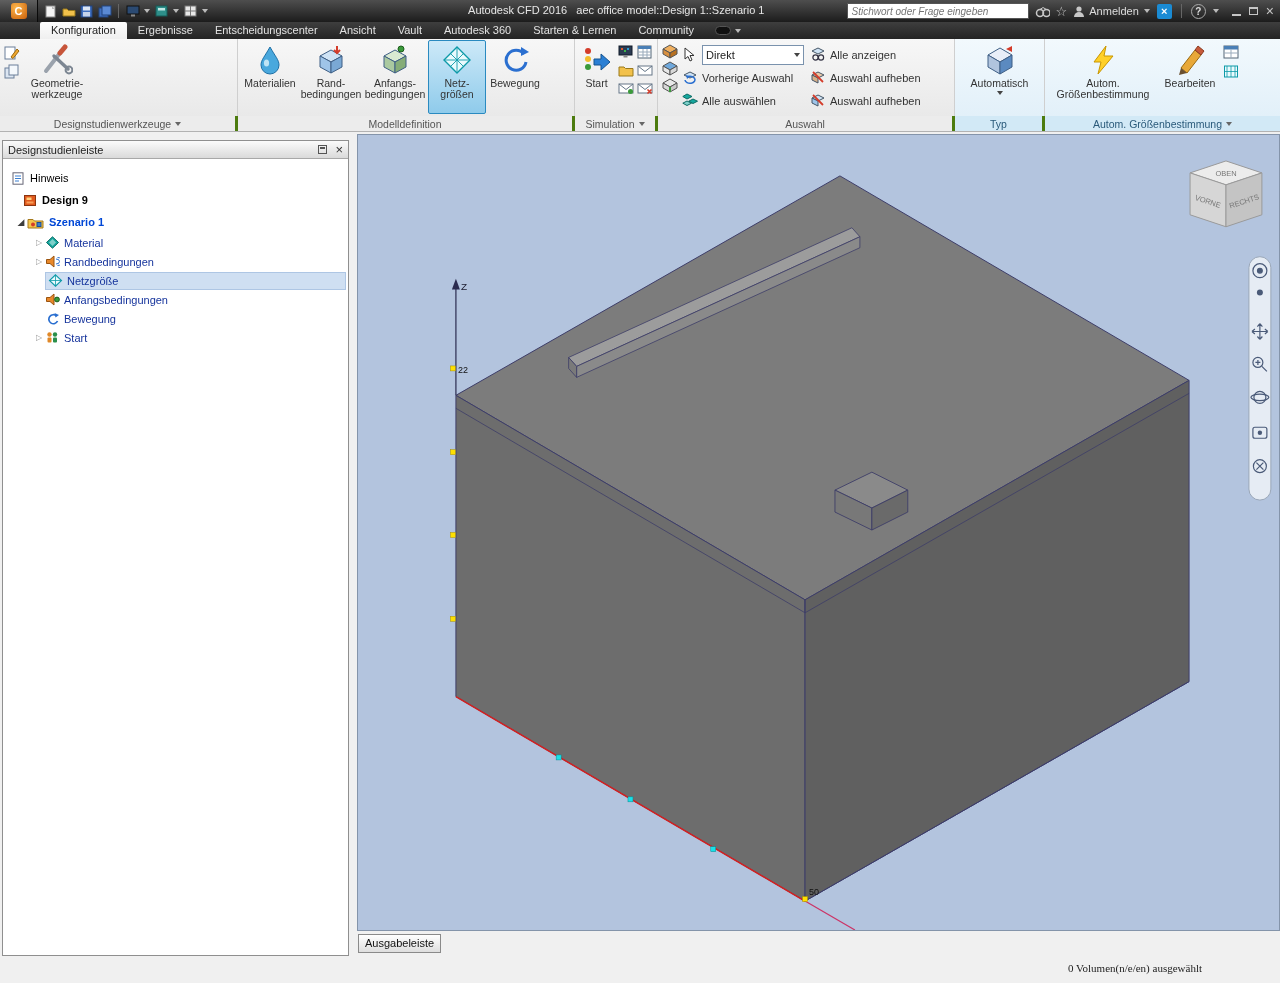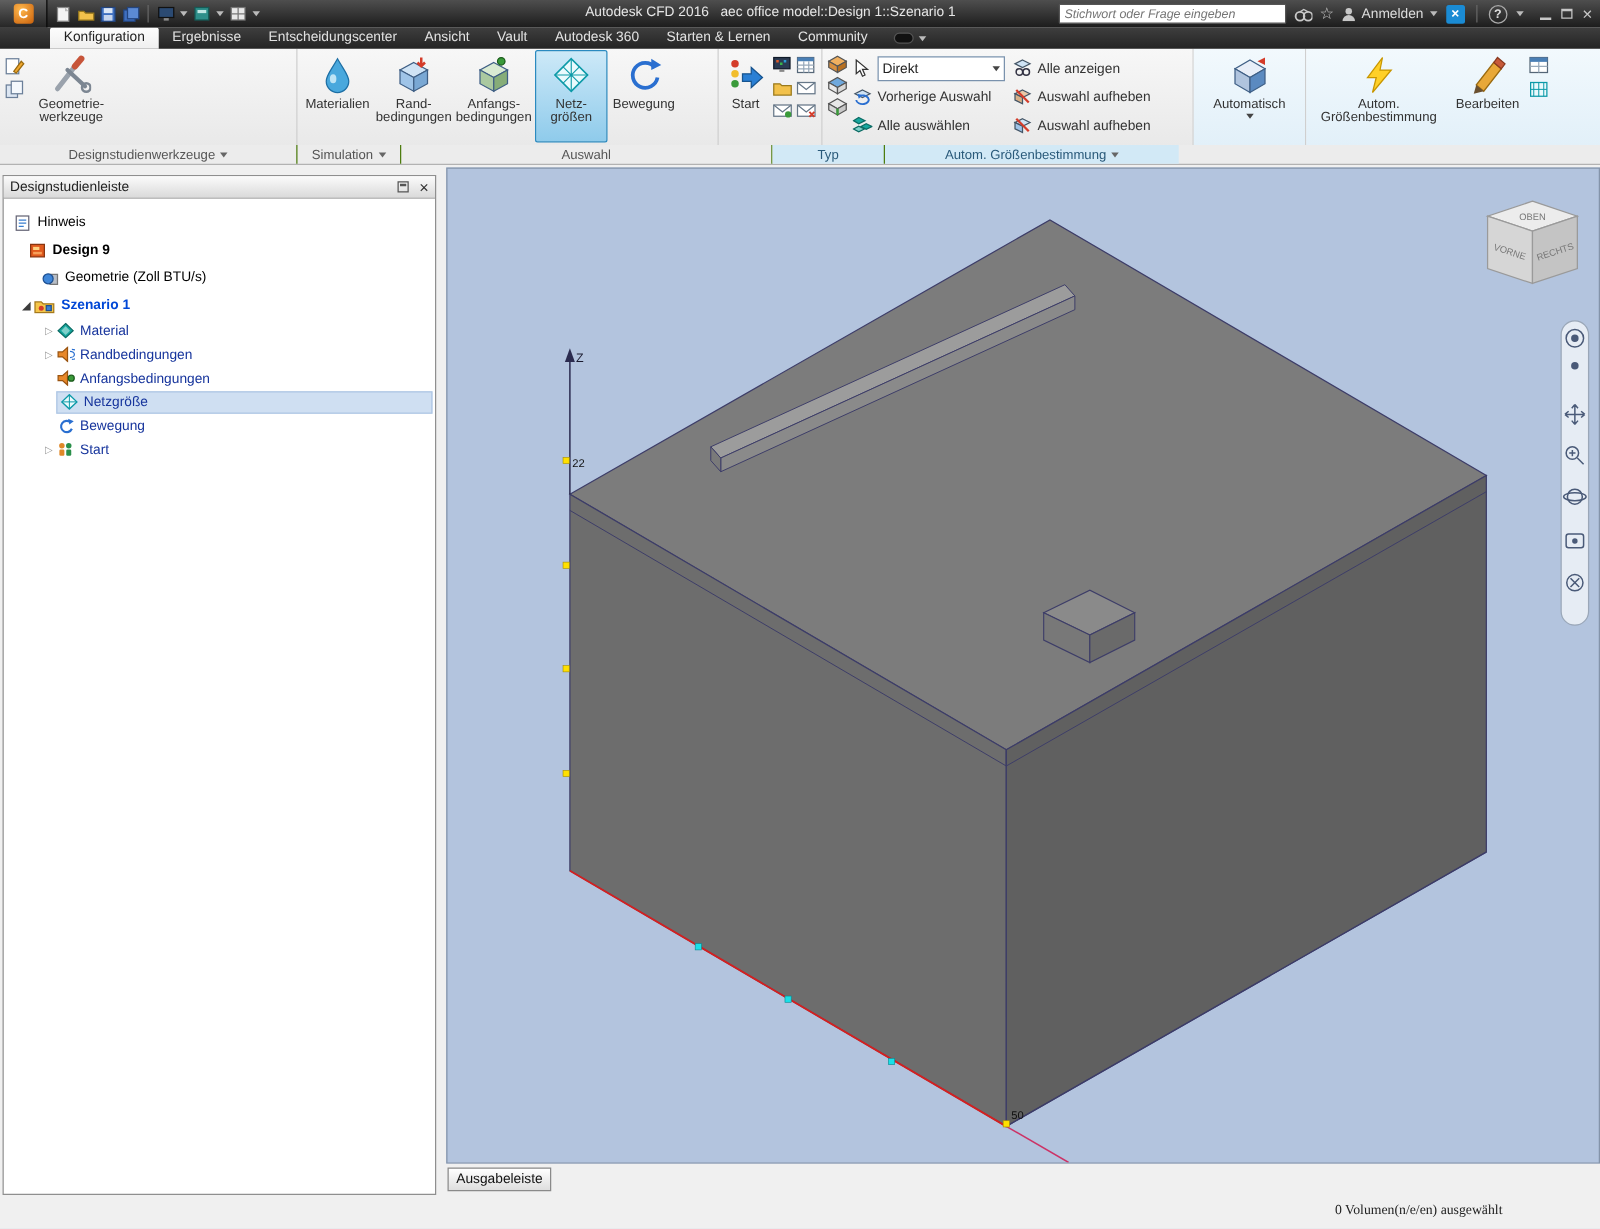--- a/index.html
+++ b/index.html
@@ -45,21 +45,21 @@
 .bigbtn.active { background:linear-gradient(#cde9f8,#8fcbeb); border-color:#2a8ac0; }
 .smallcol { display:flex; flex-direction:column; gap:4px; padding:5px 2px; }
 .sico { width:16px; height:15px; display:inline-flex; }
 .simgrid { display:grid; grid-template-columns:16px 16px; gap:3px 3px; padding:5px 2px; }
 .selcol { display:flex; flex-direction:column; gap:2px; padding:4px 2px; }
 .srow { display:flex; align-items:center; gap:4px; height:21px; color:#333; font-size:11px; white-space:nowrap; }
 .combo { display:flex; align-items:center; border:1px solid #7a92ad; background:#fff; height:20px; width:102px; padding:0 3px; gap:3px; }
 .combo .cval { flex:1; font-size:11px; color:#222; }
 .caret { width:0; height:0; border-left:3px solid transparent; border-right:3px solid transparent; border-top:4px solid #444; }
 .grouplabels { position:absolute; top:116px; left:0; width:1280px; height:16px; display:flex; background:#ececec; border-bottom:1px solid #b2b2b2; z-index:28; }
-.glabel { height:15px; display:flex; align-items:center; justify-content:center; gap:4px; color:#555; font-size:10.5px; border-right:1px solid #4d7c0f; }
+.glabel { height:15px; display:flex; align-items:center; justify-content:center; gap:4px; color:#555; font-size:10.5px; border-right:3px solid #4d7c0f; }
 .glabel.blue { background:#d2e9f6; color:#2a5a7a; }
 .gdd { width:0; height:0; border-left:3px solid transparent; border-right:3px solid transparent; border-top:4px solid #666; }
 
 
 .sidebar { position:absolute; left:0; top:134px; width:351px; height:849px; background:#f0f0f0; }
 .sb-inner { position:absolute; left:2px; top:6px; width:347px; height:816px; border:1px solid #8f8f8f; background:#fff; }
 .sb-header { height:18px; background:linear-gradient(#fbfbfb,#dadada); border-bottom:1px solid #a8a8a8; display:flex; align-items:center; padding:0 5px; color:#222; }
 .sb-header .sb-title { flex:1; font-size:11px; }
 .sb-pin { width:9px; height:9px; border:1px solid #555; margin-right:8px; position:relative; }
 .sb-pin::after { content:""; position:absolute; left:1px; top:1px; width:5px; height:2px; background:#555; }
@@ -453,20 +453,23 @@
           </span>
       </div>
     </div>
   </div>
 
   <div class="grouplabels">
     <div class="glabel" style="width:238px">
         <span>Designstudienwerkzeuge</span>
         <span class="gdd"></span>
       </div>
+    <div class="glabel" style="width:337px">
+        <span>Modelldefinition</span>
+      </div>
     <div class="glabel" style="width:83px">
         <span>Simulation</span>
         <span class="gdd"></span>
       </div>
     <div class="glabel" style="width:297px">
         <span>Auswahl</span>
       </div>
     <div class="glabel blue" style="width:90px">
         <span>Typ</span>
       </div>
@@ -495,29 +498,20 @@
         </div>
         <div class="trow" style="padding-left:20px">
           <span class="ticon">
               <svg width="15" height="13">
                 <rect x="1.5" y="1.5" width="11" height="10" fill="#e05a1e" stroke="#8a3510"></rect>
                 <rect x="3.5" y="3.5" width="5" height="2.5" fill="#ffd27f"></rect>
                 <rect x="3.5" y="7.5" width="7" height="2" fill="#f7a05a"></rect>
               </svg>
             </span>
           <span class="tlabel b">Design 9</span>
-        </div>
-        <div class="trow" style="padding-left:30px">
-          <span class="ticon">
-              <svg width="15" height="13">
-                <rect x="7" y="3.5" width="6" height="8" fill="#b8bec6" stroke="#777"></rect>
-                <circle cx="5.5" cy="7" r="4" fill="#3f86d8" stroke="#1d4f92"></circle>
-              </svg>
-            </span>
-          <span class="tlabel">Geometrie (Zoll BTU/s)</span>
         </div>
         <div class="trow" style="padding-left:12px">
           <span class="arrow exp">◢</span>
           <span class="ticon" style="width:18px">
               <svg width="17" height="13">
                 <path d="M1 3.5 h5 l1.5 1.5 H16 V12 H1 Z" fill="#f5c64a" stroke="#a5791c"></path>
                 <rect x="10" y="6.5" width="4" height="4" fill="#3a7fd0" stroke="#1d4f92"></rect>
                 <circle cx="6" cy="8.5" r="2" fill="#d43c2a"></circle>
               </svg>
             </span>
@@ -535,42 +529,42 @@
         </div>
         <div class="trow child" style="padding-left:30px">
           <span class="arrow">▷</span>
           <span class="ticon">
               <svg width="15" height="13">
                 <polygon points="1.5,4.5 5,4.5 9,1 9,12 5,8.5 1.5,8.5" fill="#e8882a" stroke="#9a5410"></polygon>
                 <path d="M11 4 a3.5 2.5 0 0 1 0 5 M12.5 2.5 a5.5 4 0 0 1 0 8" fill="none" stroke="#2a6fd0"></path>
               </svg>
             </span>
           <span class="tlabel blue">Randbedingungen</span>
-        </div>
-        <div class="trow child" style="padding-left:30px">
-          <span class="arrow"></span>
-          <span class="ticon">
-              <svg width="15" height="13">
-                <polygon points="1.5,4.5 5,4.5 9,1 9,12 5,8.5 1.5,8.5" fill="#e8882a" stroke="#9a5410"></polygon>
-                <circle cx="12" cy="6.5" r="2.4" fill="#3a9a3a" stroke="#1c5c1c"></circle>
-              </svg>
-            </span>
-          <span class="tlabel blue">Anfangsbedingungen</span>
         </div>
         <div class="trow child" style="padding-left:30px">
           <span class="arrow"></span>
           <div class="hl">
             <span class="ticon" style="margin-left:2px">
                 <svg width="15" height="13">
                   <polygon points="7.5,0.8 13.5,6.5 7.5,12.2 1.5,6.5" fill="#eafafd" stroke="#0d9aa8" stroke-width="1.1"></polygon>
                   <path d="M7.5 0.8 V12.2 M1.5 6.5 H13.5" stroke="#0d9aa8" stroke-width="0.8"></path>
                 </svg>
               </span>
             <span class="tlabel blue">Netzgröße</span>
           </div>
+        </div>
+        <div class="trow child" style="padding-left:30px">
+          <span class="arrow"></span>
+          <span class="ticon">
+              <svg width="15" height="13">
+                <polygon points="1.5,4.5 5,4.5 9,1 9,12 5,8.5 1.5,8.5" fill="#e8882a" stroke="#9a5410"></polygon>
+                <circle cx="12" cy="6.5" r="2.4" fill="#3a9a3a" stroke="#1c5c1c"></circle>
+              </svg>
+            </span>
+          <span class="tlabel blue">Anfangsbedingungen</span>
         </div>
         <div class="trow child" style="padding-left:30px">
           <span class="arrow"></span>
           <span class="ticon">
               <svg width="15" height="13">
                 <path d="M11.5 4 A4.5 4.5 0 1 0 12.5 9" fill="none" stroke="#2a6fd0" stroke-width="1.7"></path>
                 <polygon points="9.5,1 14,3 10.5,5.5" fill="#2a6fd0"></polygon>
               </svg>
             </span>
           <span class="tlabel blue">Bewegung</span>

